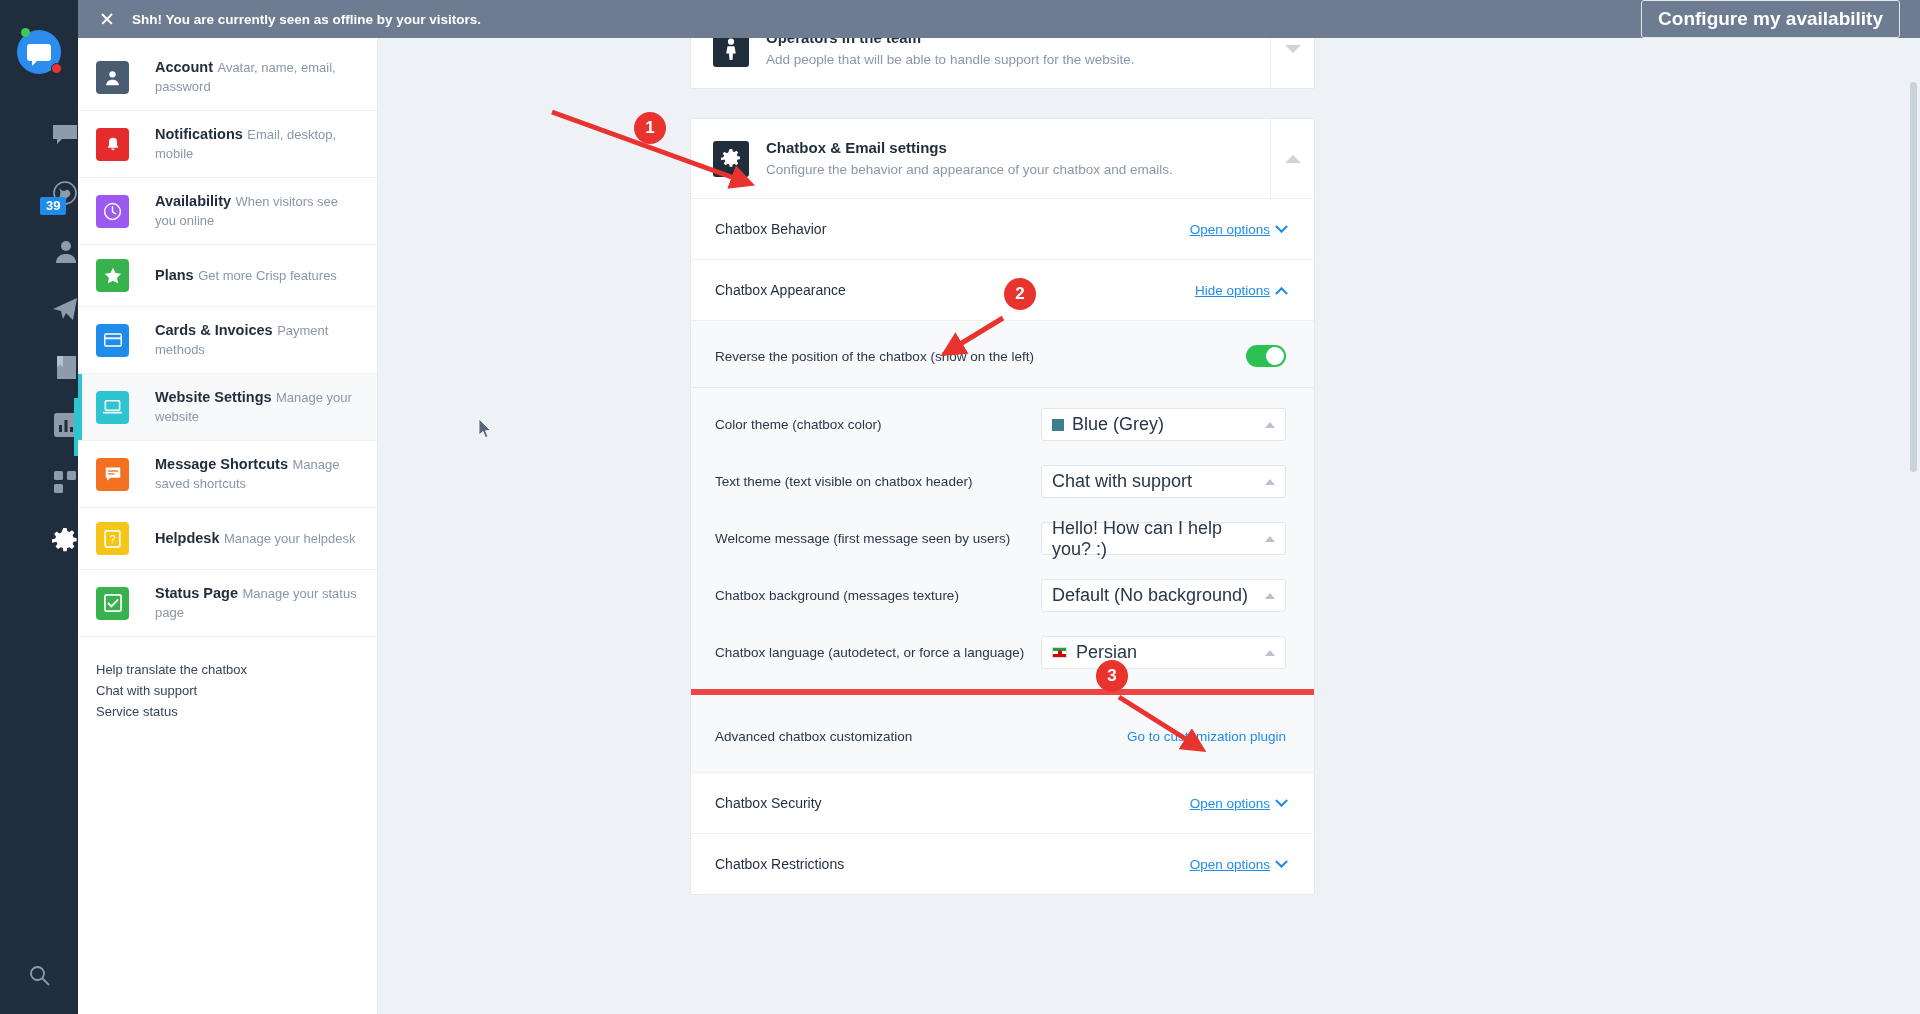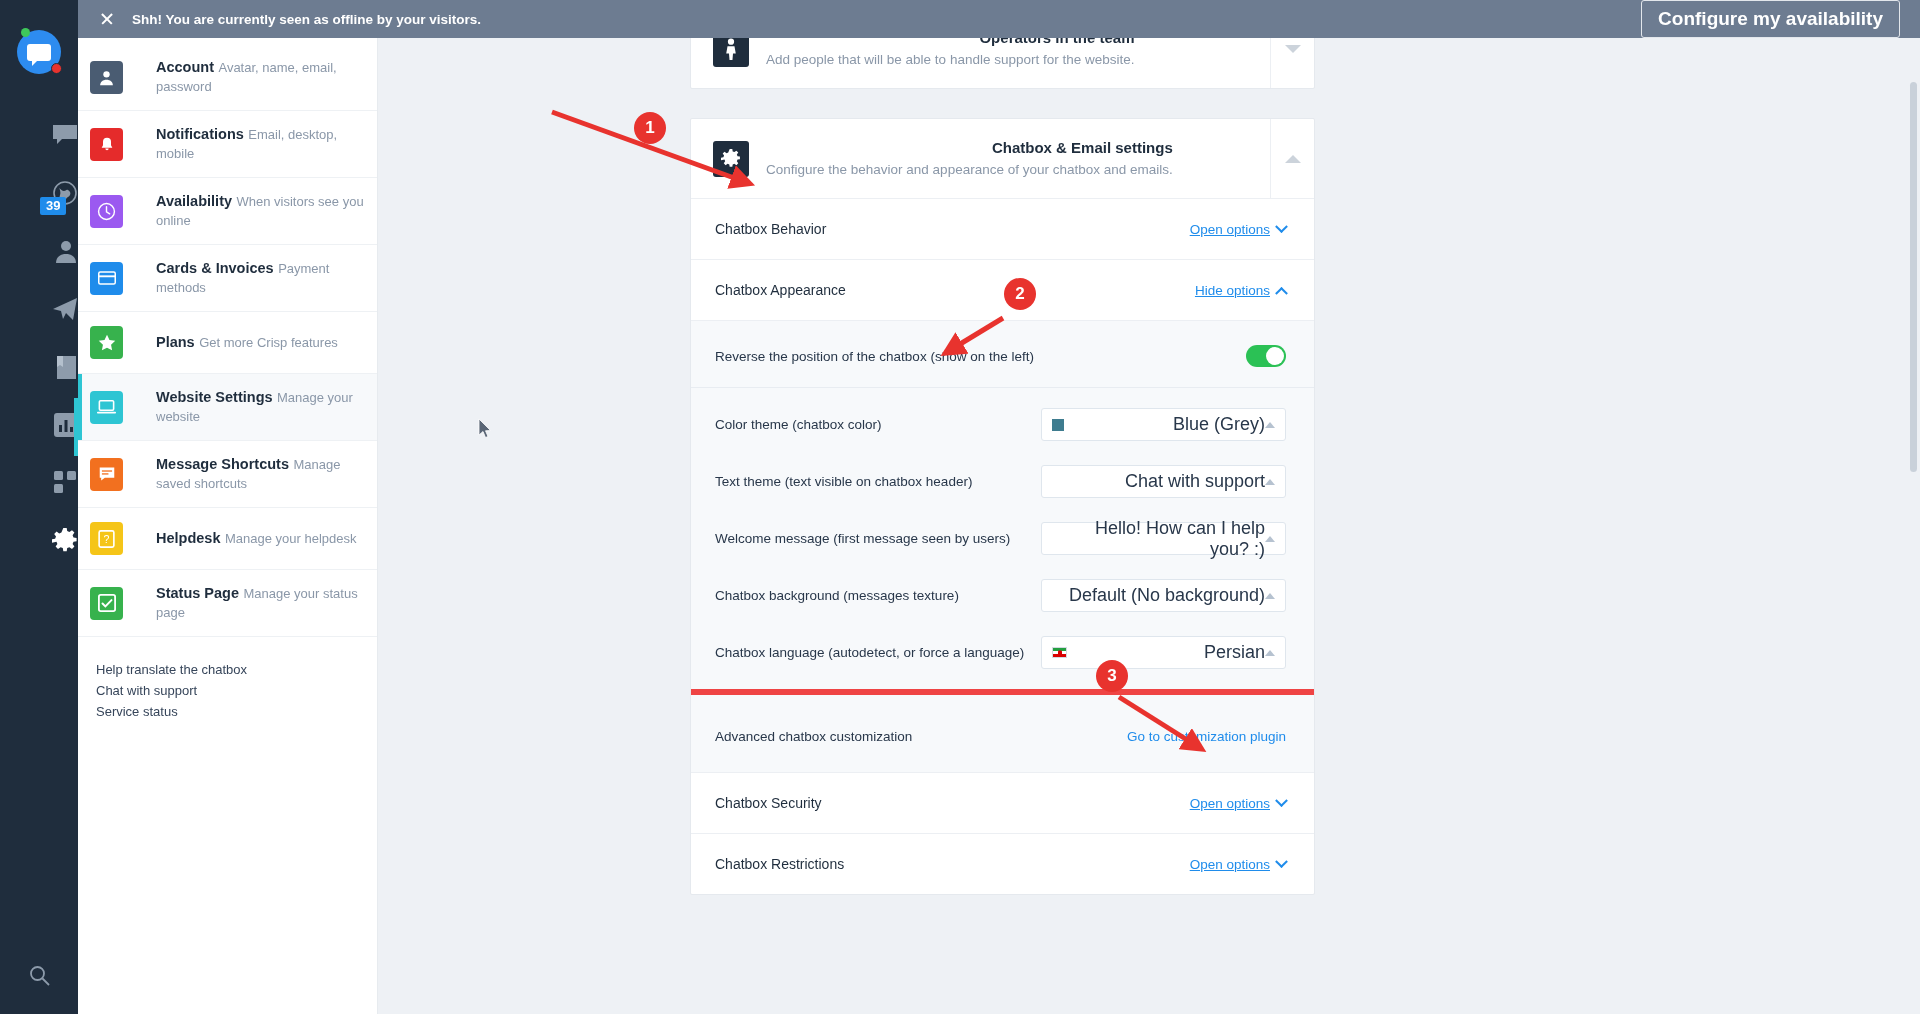--- a/index.html
+++ b/index.html
@@ -49,22 +49,22 @@
   .rail-search { position: absolute; bottom: 24px; left: 0; width: 78px; display: flex; justify-content: center; cursor: pointer; }
   .rail-accent { position: absolute; right: 0; top: 398px; width: 4px; height: 58px; background: #2ec5d3; }
 
   
   .settings-col {
     width: 300px; flex: 0 0 300px; height: 1014px; background: #fff;
     border-right: 1px solid #e7ebef; overflow: hidden;
     padding-top: 44px;
   }
   .set-item {
-    display: flex; align-items: center; gap: 33px;
-    padding: 14px 12px; border-bottom: 1px solid #eef1f4;
+    display: flex; align-items: center; gap: 26px;
+    padding: 14px 18px; border-bottom: 1px solid #eef1f4;
     cursor: pointer; position: relative;
   }
   .set-item.selected { background: #f7f9fb; }
   .set-item.selected:before {
     content: ""; position: absolute; left: 0; top: 0; bottom: 0; width: 4px; background: #2ec5d3;
   }
   .set-ico {
     width: 33px; height: 33px; border-radius: 4px; flex: 0 0 33px;
     display: flex; align-items: center; justify-content: center;
   }
@@ -74,21 +74,21 @@
   .set-sub { font-size: 13px; color: #8a97a8; line-height: 18px; margin-top: 1px; }
 
   .footer-links { padding: 22px 18px 0 18px; }
   .footer-links a {
     display: block; font-size: 13px; color: #36455a; text-decoration: none;
     line-height: 21px; cursor: pointer;
   }
 
   
   .main { flex: 1 1 auto; height: 1014px; background: #eef1f5; position: relative; overflow: hidden; padding-top: 38px; }
-  .content { width: 100%; height: 976px; position: relative; text-align: right; }
+  .content { width: 100%; height: 976px; position: relative; }
 
   .card {
     position: absolute; left: 312px; width: 625px; background: #fff;
     border: 1px solid #e5e9ee; border-radius: 2px;
   }
   .card-head { display: flex; align-items: stretch; }
   .card-head-inner { flex: 1 1 auto; display: flex; align-items: center; gap: 17px; padding: 19px 0 19px 22px; }
   .head-ico { width: 36px; height: 36px; border-radius: 3px; background: #1f2d3d; display: flex; align-items: center; justify-content: center; flex: 0 0 36px; }
   .head-ico svg { fill: #fff; }
   .head-title { font-size: 15px; color: #1f2d3d; font-weight: bold; line-height: 20px; }
@@ -290,41 +290,41 @@
             <path d="M12 6v6.5l4 2.5" fill="none" stroke="#fff" stroke-width="1.8" stroke-linecap="round"></path>
           </svg>
       </span>
       <span class="set-txt">
         <span class="set-title">Availability</span>
         <span class="set-sub">When visitors see you online</span>
       </span>
     </div>
 
     <div class="set-item">
+      <span class="set-ico" style="background:#37b24d">
+        <svg width="18" height="18" viewBox="0 0 24 24">
+            <path d="M12 1l3.3 6.9 7.7 1-5.6 5.3 1.4 7.5L12 18.2 5.2 21.7l1.4-7.5L1 8.9l7.7-1z"></path>
+          </svg>
+      </span>
+      <span class="set-txt">
+        <span class="set-title">Plans</span>
+        <span class="set-sub">Get more Crisp features</span>
+      </span>
+    </div>
+
+    <div class="set-item">
       <span class="set-ico" style="background:#1f8ceb">
         <svg width="18" height="14" viewBox="0 0 24 18">
             <rect x="1" y="1" width="22" height="16" rx="2" fill="none" stroke="#fff" stroke-width="2"></rect>
             <rect x="1" y="5.5" width="22" height="2.5"></rect>
           </svg>
       </span>
       <span class="set-txt">
         <span class="set-title">Cards &amp; Invoices</span>
         <span class="set-sub">Payment methods</span>
-      </span>
-    </div>
-
-    <div class="set-item">
-      <span class="set-ico" style="background:#37b24d">
-        <svg width="18" height="18" viewBox="0 0 24 24">
-            <path d="M12 1l3.3 6.9 7.7 1-5.6 5.3 1.4 7.5L12 18.2 5.2 21.7l1.4-7.5L1 8.9l7.7-1z"></path>
-          </svg>
-      </span>
-      <span class="set-txt">
-        <span class="set-title">Plans</span>
-        <span class="set-sub">Get more Crisp features</span>
       </span>
     </div>
 
     <div class="set-item selected">
       <span class="set-ico" style="background:#2ec5d3">
         <svg width="19" height="16" viewBox="0 0 24 20">
             <rect x="3" y="2" width="18" height="12" rx="1.5" fill="none" stroke="#fff" stroke-width="2"></rect>
             <rect x="0" y="16" width="24" height="2.2" rx="1"></rect>
           </svg>
       </span>

